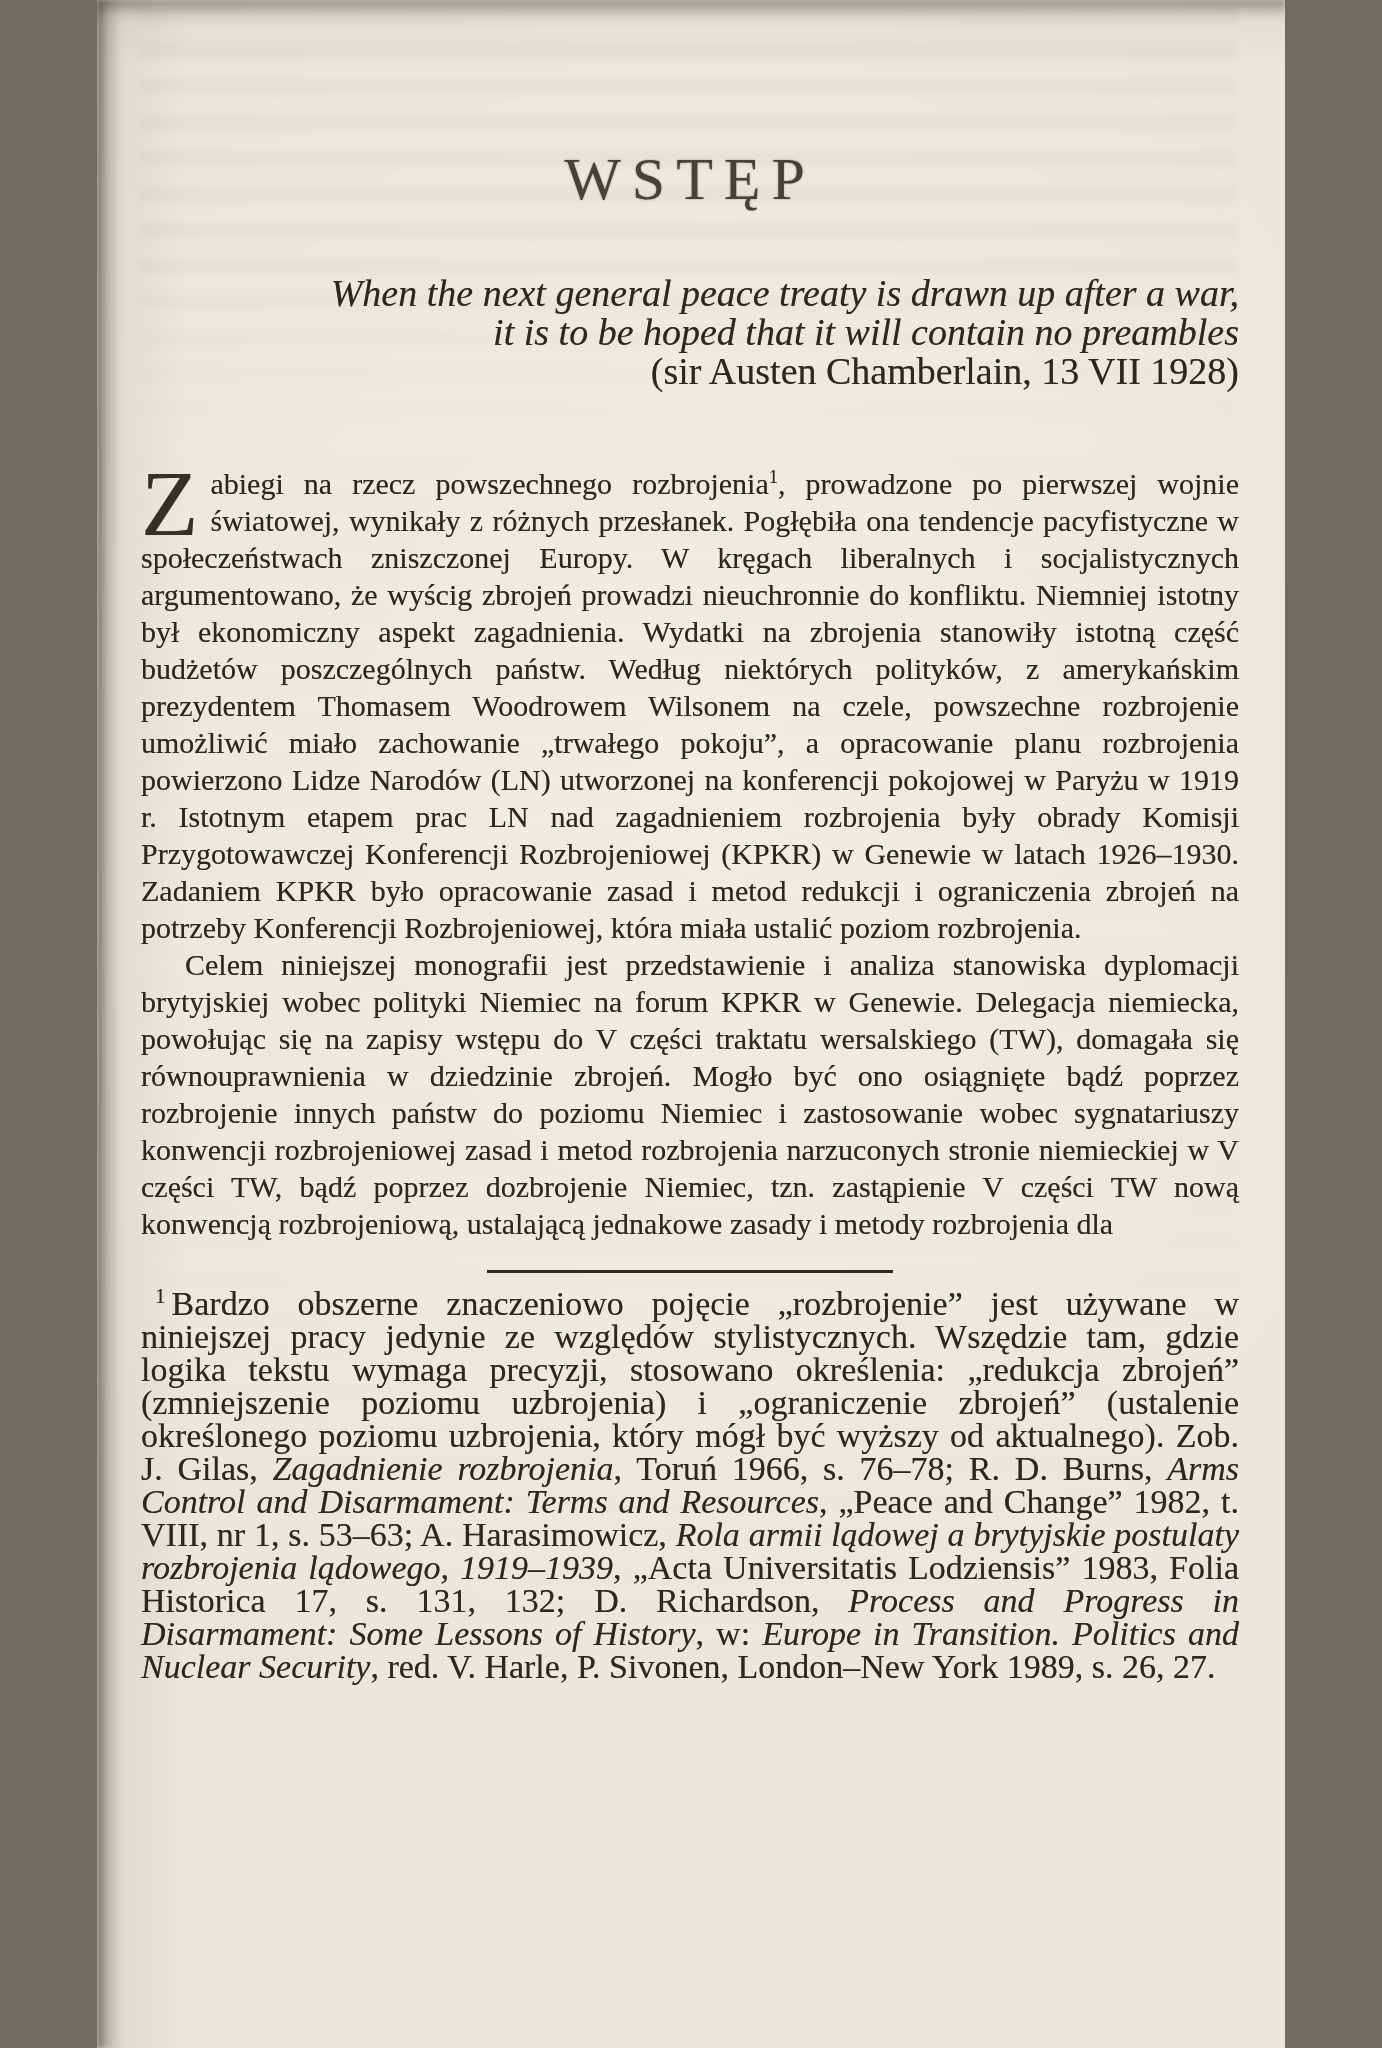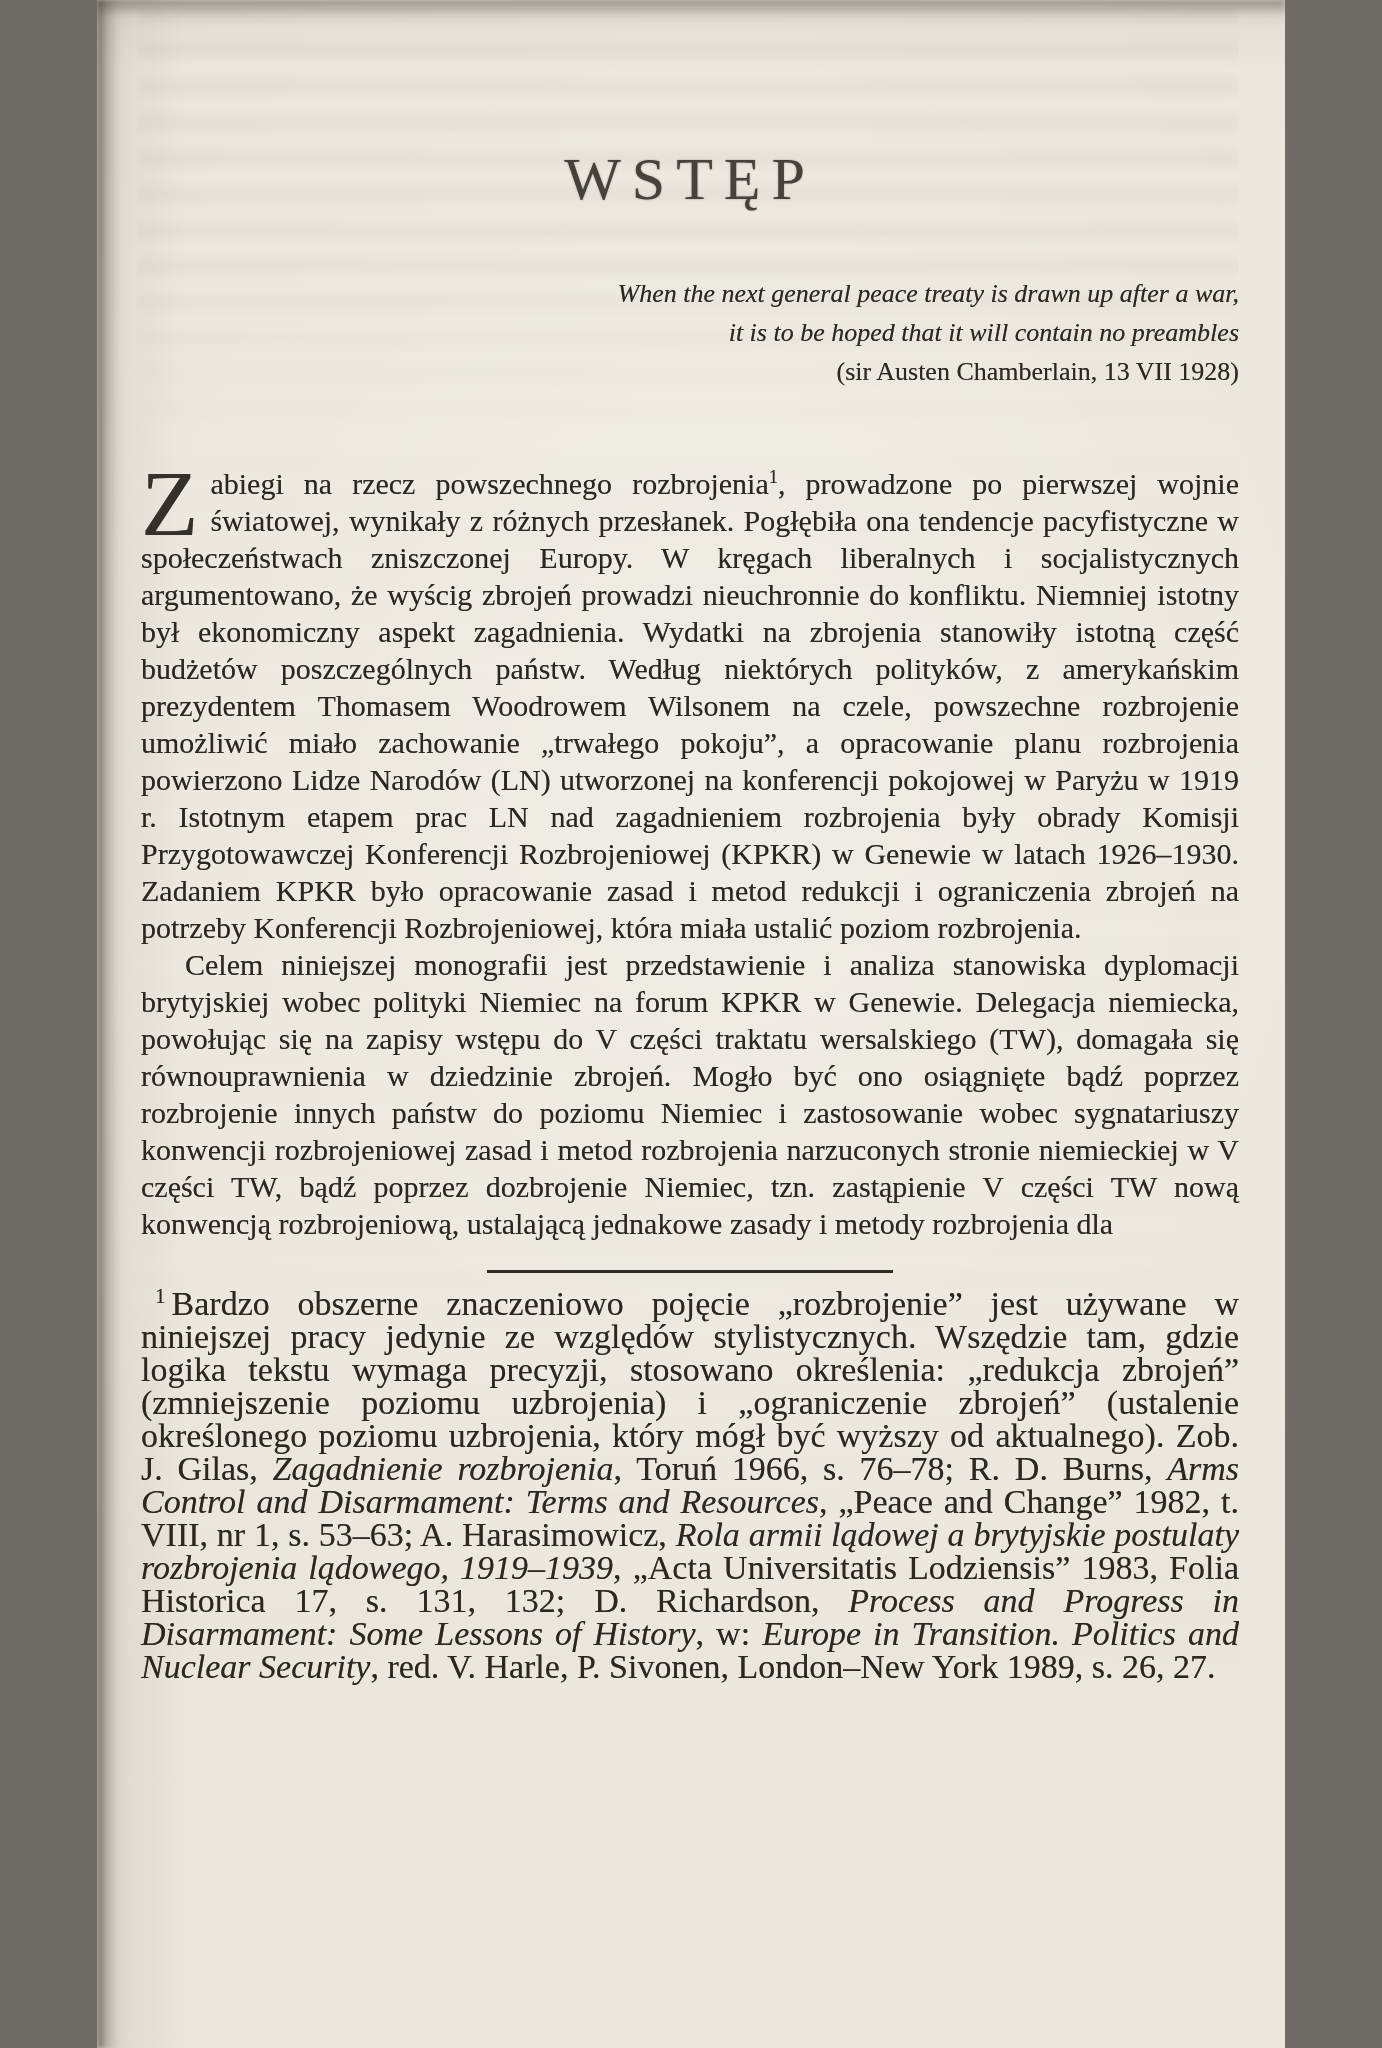--- a/index.html
+++ b/index.html
@@ -80,21 +80,21 @@
     font-size: 60px;
     line-height: 66px;
     font-weight: 400;
     letter-spacing: 11px;
     color: #45423b;
     text-shadow: 0 0 2px rgba(69,66,59,0.45);
   }
   .epigraph {
     margin-top: 62px;
     text-align: right;
-    font-size: 26px;
+    font-size: 38px;
     line-height: 39px;
   }
   .epigraph .quote-line {
     font-style: italic;
   }
   .epigraph .attribution {
     font-style: normal;
   }
   .bodytext {
     margin-top: 74px;

